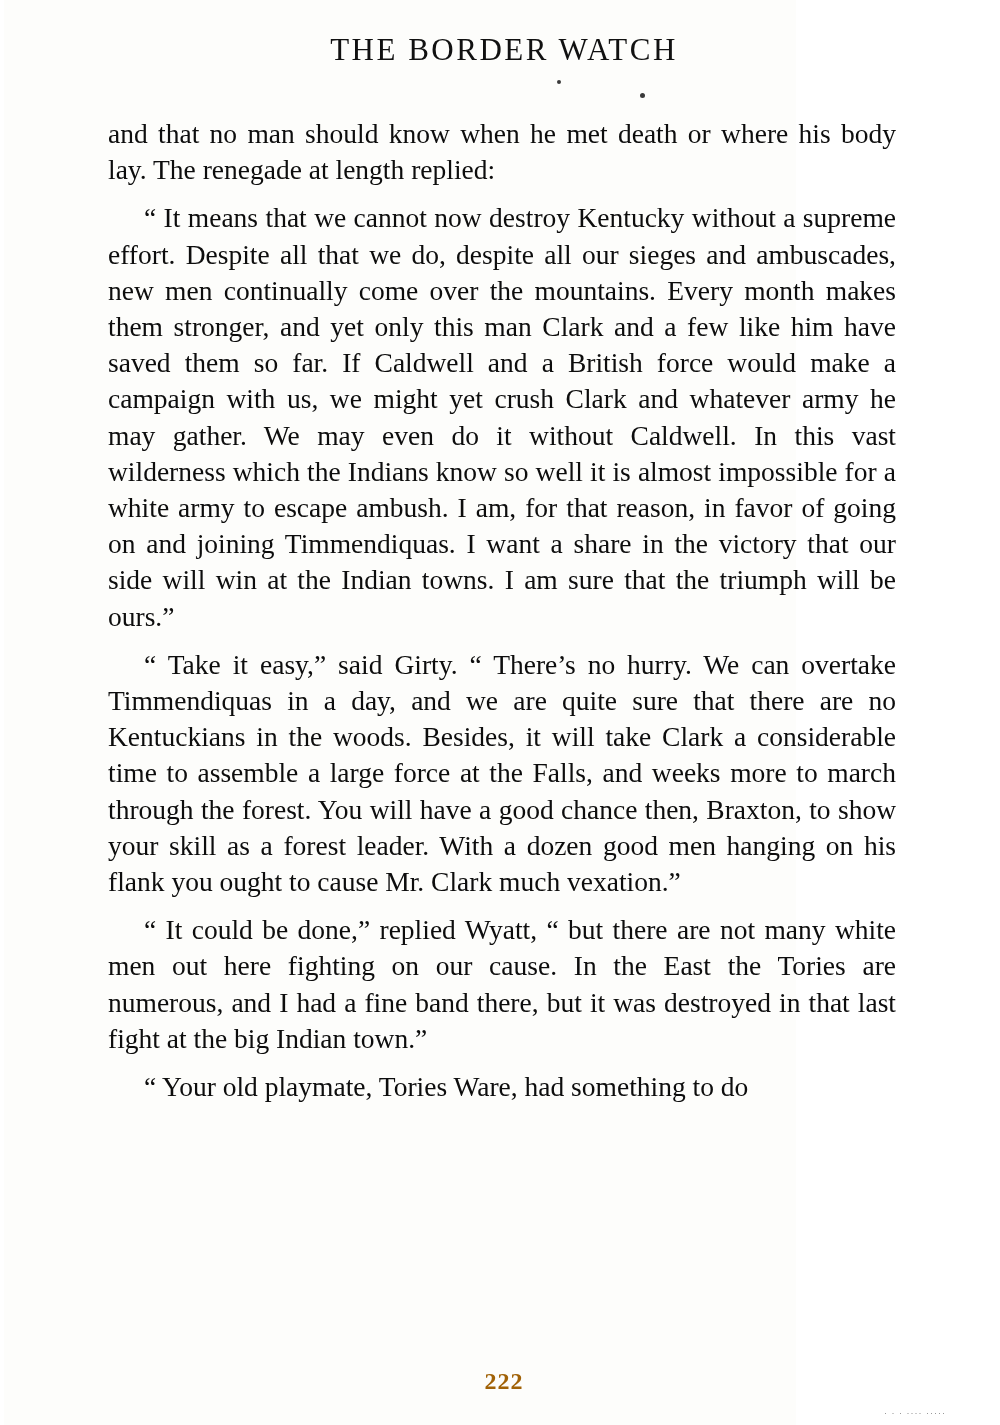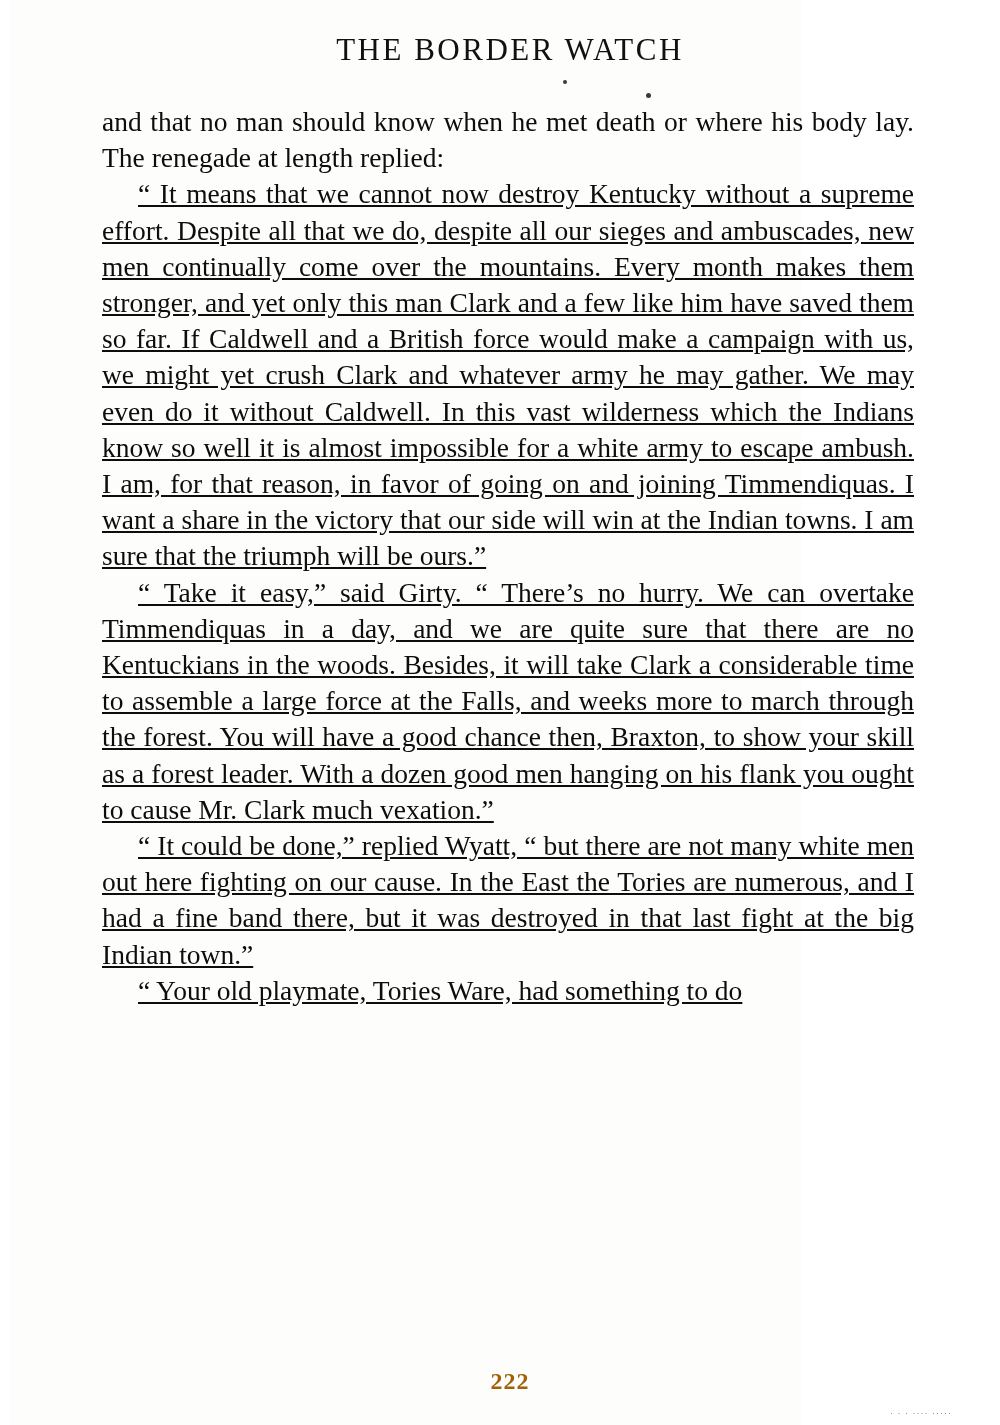--- a/index.html
+++ b/index.html
@@ -10,21 +10,21 @@
   body {
     width: 1000px;
     height: 1425px;
     position: relative;
     font-family: "Liberation Serif", serif;
     color: #000000;
     overflow: hidden;
   }
   .page {
     position: absolute;
-    left: 10px;
+    left: 4px;
     top: 0;
     width: 792px;
     height: 1425px;
     background: #fdfdfb;
   }
   .running-head {
     position: absolute;
     left: 0;
     top: 32px;
     width: 1000px;
@@ -48,26 +48,25 @@
     top: 104px;
     width: 812px;
     font-size: 27.5px;
     line-height: 36.2px;
     text-align: justify;
     text-align-last: left;
     color: #0d0d0d;
     font-family: "Liberation Serif", serif;
   }
   .body-text p {
-    margin: 0;
+    margin: 12px;
     text-indent: 0;
   }
   .body-text p.indent {
     text-indent: 36px;
-    text-decoration: underline;
   }
   .body-text p.last-full {
     text-align: justify;
   }
   .folio {
     position: absolute;
     left: 0;
     top: 1368px;
     width: 1000px;
     text-align: center;

